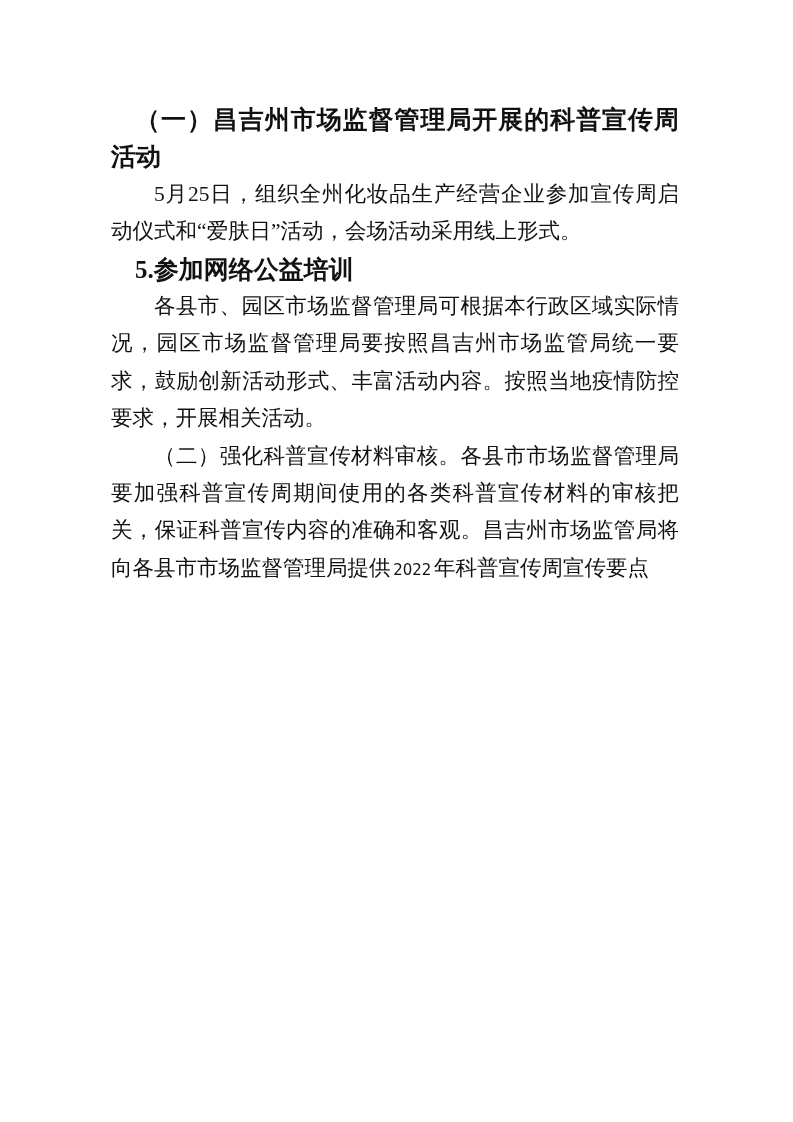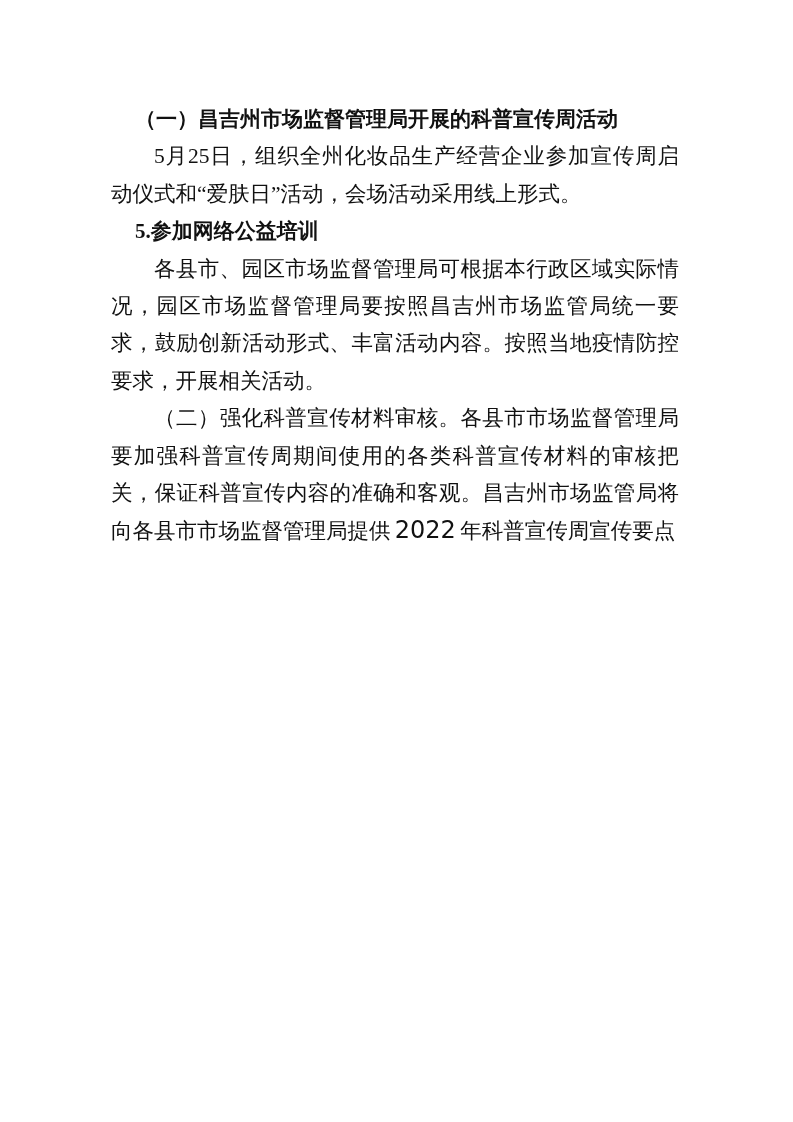--- a/index.html
+++ b/index.html
@@ -38,33 +38,33 @@
   
   p.h-hei {
     font-family: "Liberation Sans", sans-serif;
     font-weight: 600;
     font-size: 22.6px;
     text-indent: 44px;
   }
   
   p.h-bold {
     font-weight: 700;
-    font-size: 21px;
+    font-size: 25px;
     text-indent: 24px;
   }
   
   .run-bold {
     font-weight: 700;
     font-size: 22.2px;
     margin: 0 0.10em 0 0.12em;
   }
   
   .run-latin {
     font-family: "DejaVu Sans", sans-serif;
-    font-size: 24px;
+    font-size: 15px;
     margin: 0 0.18em;
   }
 </style>
 </head>
 <body>
 
 <div class="page">
   <div class="content">
 
 

